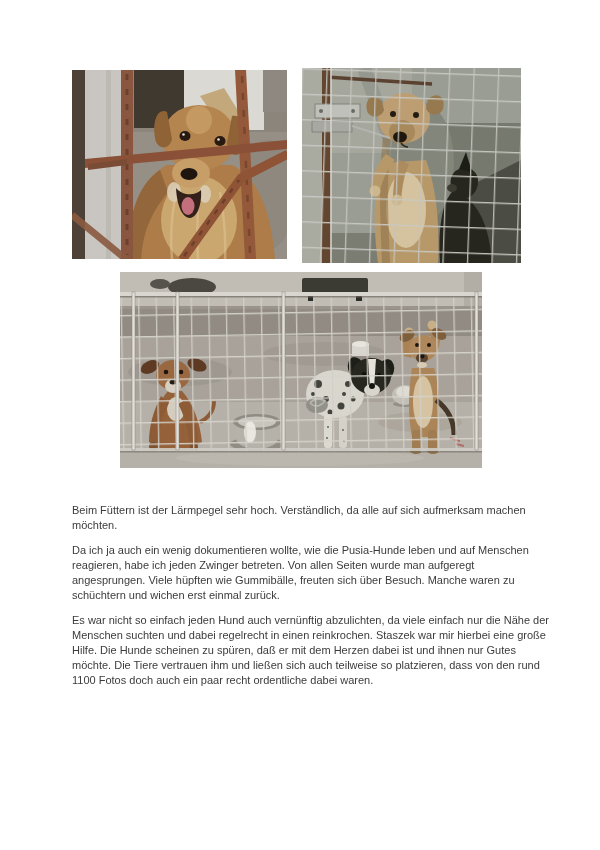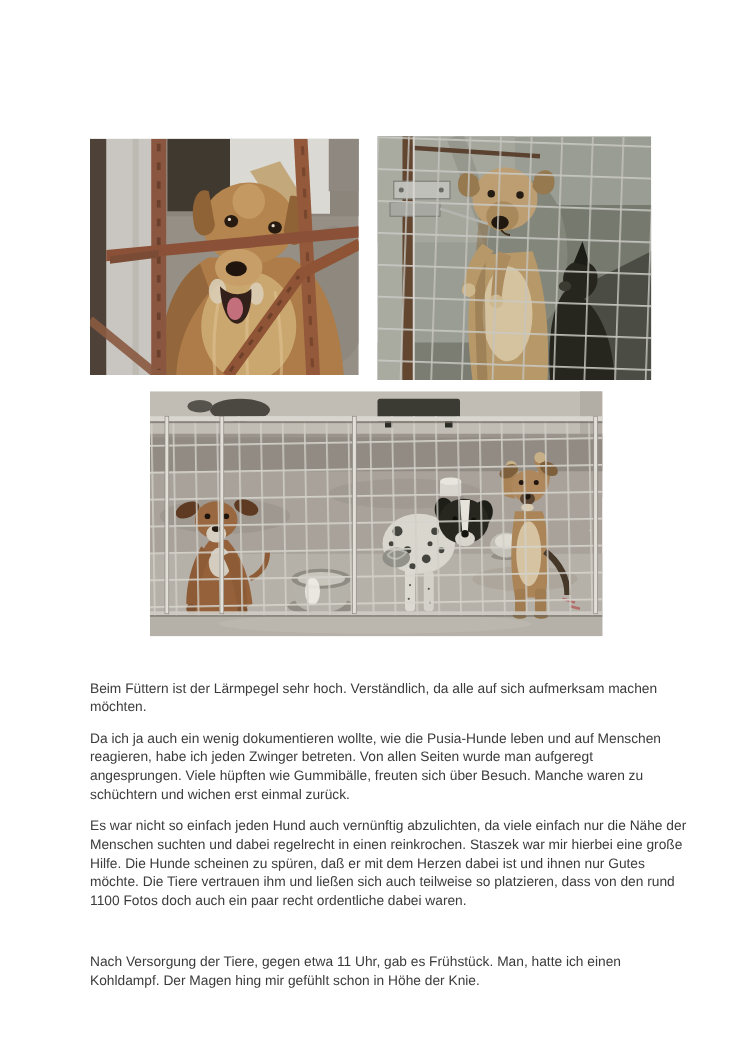--- a/index.html
+++ b/index.html
@@ -2,21 +2,21 @@
 <html><head>
 <meta charset="utf-8">
 <style>
   html,body{margin:0;padding:0;}
   body{
     width:600px;height:850px;
     background:#ffffff;
     font-family:"Liberation Sans",sans-serif;
     position:relative;overflow:hidden;
   }
-  .page{position:absolute;inset:0;margin-top:41px;}
+  .page{position:absolute;inset:0;}
   .photo{position:absolute;display:block;}
   .photo svg{display:block;width:100%;height:100%;}
   #photo1{left:72px;top:70px;width:215px;height:189px;}
   #photo2{left:302px;top:68px;width:219px;height:195px;}
   #photo3{left:120px;top:272px;width:362px;height:196px;}
   .textblock{
     position:absolute;left:72px;top:503px;width:478px;
     color:#3b3b3b;font-size:11px;line-height:15px;
   }
   .textblock p{margin:0 0 10px 0;}
@@ -247,16 +247,15 @@
         <rect x="355" y="20" width="3" height="158"></rect>
       </g>
     </svg>
   </div>
 
   <div class="textblock">
     <p>Beim Füttern ist der Lärmpegel sehr hoch. Verständlich, da alle auf sich aufmerksam machen möchten.</p>
     <p>Da ich ja auch ein wenig dokumentieren wollte, wie die Pusia-Hunde leben und auf Menschen reagieren, habe ich jeden Zwinger betreten. Von allen Seiten wurde man aufgeregt angesprungen. Viele hüpften wie Gummibälle, freuten sich über Besuch. Manche waren zu schüchtern und wichen erst einmal zurück.</p>
     <p>Es war nicht so einfach jeden Hund auch vernünftig abzulichten, da viele einfach nur die Nähe der Menschen suchten und dabei regelrecht in einen reinkrochen. Staszek war mir hierbei eine große Hilfe. Die Hunde scheinen zu spüren, daß er mit dem Herzen dabei ist und ihnen nur Gutes möchte. Die Tiere vertrauen ihm und ließen sich auch teilweise so platzieren, dass von den rund 1100 Fotos doch auch ein paar recht ordentliche dabei waren.</p>
     <div class="para-spacer"></div>
-    <p>Nach Versorgung der Tiere, gegen etwa 11 Uhr, gab es Frühstück. Man, hatte ich einen Kohldampf. Der Magen hing mir gefühlt schon in Höhe der Knie.</p>
   </div>
 
 </div>
 
 </body></html>

